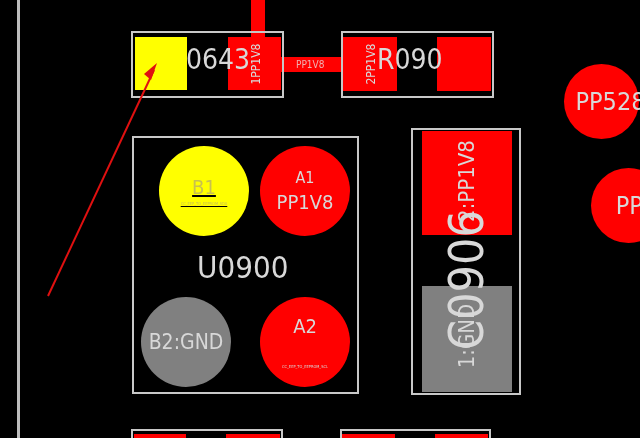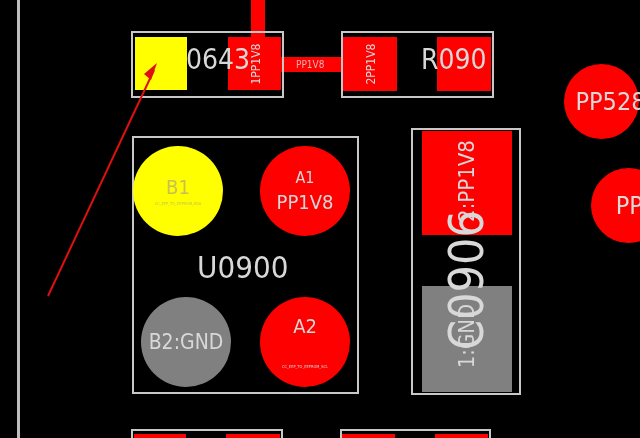--- a/index.html
+++ b/index.html
@@ -29,31 +29,31 @@
 <div class="abs outline" style="left:131px;top:31px;width:153px;height:67px;"></div>
 <div class="abs pad-yellow" style="left:135px;top:37px;width:52px;height:53px;"></div>
 <div class="abs pad-red" style="left:228px;top:37px;width:53px;height:53px;"></div>
 <div class="abs lbl" style="left:186px;top:46px;font-size:28px;">0643</div>
 <div class="abs lbl vert" style="left:228px;top:58px;width:56px;font-size:12px;text-align:center;">1PP1V8</div>
 
 <div class="abs outline" style="left:341px;top:31px;width:153px;height:67px;"></div>
 <div class="abs pad-red" style="left:343px;top:37px;width:54px;height:54px;"></div>
 <div class="abs pad-red" style="left:437px;top:37px;width:54px;height:54px;"></div>
 <div class="abs lbl vert" style="left:343px;top:58px;width:56px;font-size:12px;text-align:center;">2PP1V8</div>
-<div class="abs lbl" style="left:377px;top:46px;font-size:28px;margin-left:44px;">R090</div>
+<div class="abs lbl" style="left:377px;top:46px;font-size:28px;">R090</div>
 
 <div class="abs pad-red ball" style="left:564px;top:64px;width:75px;height:75px;align-items:center;">
   <span class="lbl" style="font-size:25px;position:relative;left:9px;">PP528</span>
 </div>
 <div class="abs pad-red ball" style="left:591px;top:168px;width:75px;height:75px;">
   <span class="lbl" style="font-size:25px;position:relative;left:8px;">PP5</span>
 </div>
 
 <div class="abs outline" style="left:132px;top:136px;width:227px;height:258px;"></div>
-<div class="abs pad-yellow ball" style="left:133px;top:146px;width:90px;height:90px;">
+<div class="abs pad-yellow ball" style="left:159px;top:146px;width:90px;height:90px;text-decoration:underline;">
   <span class="lbl" style="font-size:20px;color:#c8c050;">B1</span>
   <span class="lbl tiny" style="color:#c8c050;margin-top:5px;">CC_EEP_TO_EEPROM_SDA</span>
 </div>
 <div class="abs pad-red ball" style="left:260px;top:146px;width:90px;height:90px;">
   <span class="lbl" style="font-size:16px;">A1</span>
   <span class="lbl" style="font-size:20px;margin-top:6px;">PP1V8</span>
 </div>
 <div class="abs lbl" style="left:197px;top:252px;font-size:31px;">U0900</div>
 <div class="abs pad-gray ball" style="left:141px;top:297px;width:90px;height:90px;">
   <span class="lbl" style="font-size:21px;">B2:GND</span>

